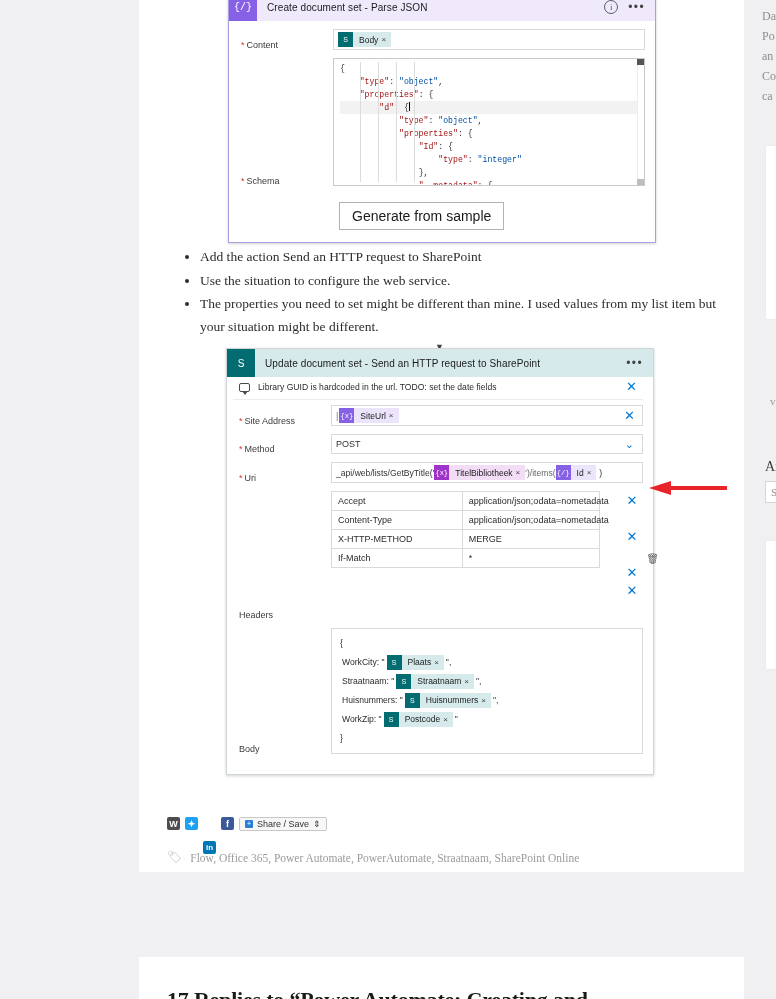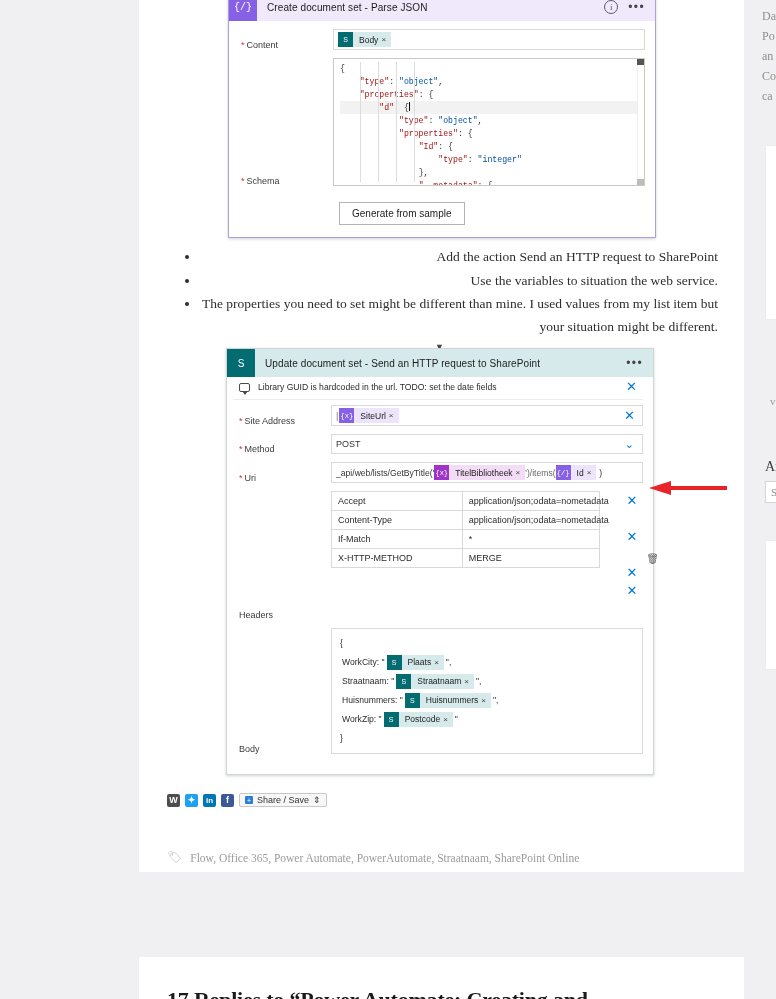--- a/index.html
+++ b/index.html
@@ -101,21 +101,21 @@
   .code-box .p { color:#333; }
   .code-line { white-space:pre; }
   .code-line.hl { background:#f2f2f2; }
   .guide { position:absolute; top:3px; bottom:3px; width:1px; background:#dcdcdc; }
   .scrollbar { position:absolute; right:0; top:0; bottom:0; width:7px; background:#fff; border-left:1px solid #eee; }
   .scroll-thumb { position:absolute; right:0; width:7px; height:6px; background:#555; }
   .scroll-bot { position:absolute; right:0; bottom:0; width:7px; height:6px; background:#bdbdbd; }
 
   .gen-btn {
     margin: 8px 16px 0 104px; border:1px solid #b3b3b3; background:#fff;
-    font-size:10px; padding:5px 12px; color:#1b1b1b; font-family:"Liberation Sans",sans-serif;
+    font-size:14px; padding:5px 12px; color:#1b1b1b; font-family:"Liberation Sans",sans-serif;
     cursor:pointer;
   }
 
   
   .comment-strip {
     display:flex; align-items:center; border-bottom:1px solid #ededed;
     padding:5px 6px 7px 6px; margin-bottom:5px;
   }
   .comment-ico {
     width:11px;height:9px;border:1.2px solid #4a4a4a;border-radius:2px;flex:0 0 11px;
@@ -136,33 +136,33 @@
   }
   .hdr-cell.k { flex:0 0 49%; border-right:1px solid #d9d9d9; }
   .hdr-cell.v { flex:1 1 auto; }
   .hdr-cell.ph { color:#9a9a9a; }
   .hdr-wrap { display:flex; align-items:flex-start;gap:21px; }
   .x-col { width:22px; flex:0 0 22px; padding-top:3px; text-align:center; }
 
   .body-box { border:1px solid #d9d9d9; padding:5px 8px; font-size:8.6px; line-height:19px; color:#2b2b2b;}
 
   
-  ul.bullets { margin: 0; padding: 8px 0 0 22px; text-align: right; }
+  ul.bullets { margin: 0; padding: 8px 0 0 22px; }
   ul.bullets li {
     font-size:13.5px; color:#2d2d2d; line-height:22.5px; margin-bottom:1px;
     font-family:"Liberation Serif", serif;
   }
 
   
   .share-row { display:flex; align-items:center; gap:5px; }
   .sq { width:13px;height:13px;border-radius:2px;display:flex;align-items:center;justify-content:center;
         font-size:9px;color:#fff;font-family:"Liberation Sans",sans-serif;font-weight:bold; }
   .sq.wp { background:#4d4d4d; }
   .sq.tw { background:#1da1f2; }
-  .sq.li { background:#0077b5; font-size:8px;}
+  .sq.li { background:#0077b5; font-size:8px;margin-top:48px;}
   .sq.fb { background:#3b5998; }
   .share-btn {
     display:flex;align-items:center;gap:4px;border:1px solid #c8c8c8;background:#f7f7f7;
     border-radius:2px;padding:1px 5px;font-size:9px;color:#333;
     font-family:"Liberation Sans",sans-serif; cursor:pointer;
   }
   .share-btn .dot { width:8px;height:8px;background:#2a7fd4;border-radius:1px;
     display:flex;align-items:center;justify-content:center;color:#fff;font-size:7px;}
 
   .tag-row { display:flex; align-items:center; gap:8px; margin-top:24px; }
@@ -333,26 +333,26 @@
             <div class="hdr-table" id="headers-table">
                 <div class="hdr-row">
                   <div class="hdr-cell k">Accept</div>
                   <div class="hdr-cell v">application/json;odata=nometadata</div>
                 </div>
                 <div class="hdr-row">
                   <div class="hdr-cell k">Content-Type</div>
                   <div class="hdr-cell v">application/json;odata=nometadata</div>
                 </div>
                 <div class="hdr-row">
+                  <div class="hdr-cell k">X-HTTP-METHOD</div>
+                  <div class="hdr-cell v">MERGE</div>
+                </div>
+                <div class="hdr-row">
                   <div class="hdr-cell k">If-Match</div>
                   <div class="hdr-cell v">*</div>
-                </div>
-                <div class="hdr-row">
-                  <div class="hdr-cell k">X-HTTP-METHOD</div>
-                  <div class="hdr-cell v">MERGE</div>
                 </div>
               </div>
             <div class="x-col" id="headers-xcol">
                 <div class="x-blue" style="height: 36px; padding-top: 2px; text-align: center;">✕</div>
                 <div class="x-blue" style="height: 36px; padding-top: 2px; text-align: center;">✕</div>
                 <div class="x-blue" style="height: 18px; padding-top: 2px; text-align: center;">✕</div>
                 <div class="x-blue" style="height: 18px; padding-top: 2px; text-align: center;">✕</div>
                 <div style="height: 18px; padding-top: 2px; text-align: center;"></div>
               </div>
           </div>
@@ -420,21 +420,21 @@
   </div>
 
   <svg class="arrow" viewBox="0 0 78 14">
     <line x1="20" y1="7" x2="78" y2="7" stroke="#e8232a" stroke-width="4"></line>
     <polygon points="0,7 22,0 22,14" fill="#e8232a"></polygon>
   </svg>
 
   <div style="position:absolute;left:178px;top:238px;width:540px">
     <ul class="bullets" id="bullets">
         <li>Add the action Send an HTTP request to SharePoint</li>
-        <li>Use the variables to situation the web service.</li>
+        <li>Use the situation to configure the web service.</li>
         <li>The properties you need to set might be different than mine. I used values from my list item but your situation might be different.</li>
       </ul>
   </div>
 
   <div style="position:absolute;left:167px;top:793px" class="share-row">
     <span class="sq wp">W</span>
     <span class="sq tw">✦</span>
     <span class="sq li">in</span>
     <span class="sq fb">f</span>
     <span class="share-btn">

